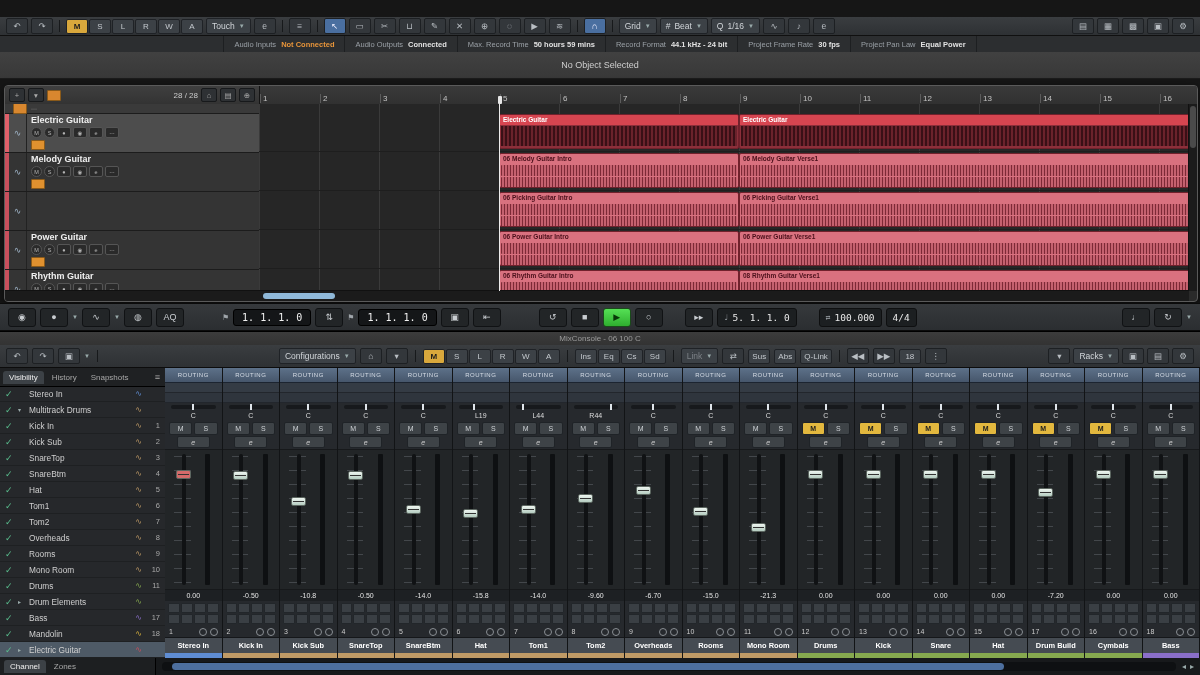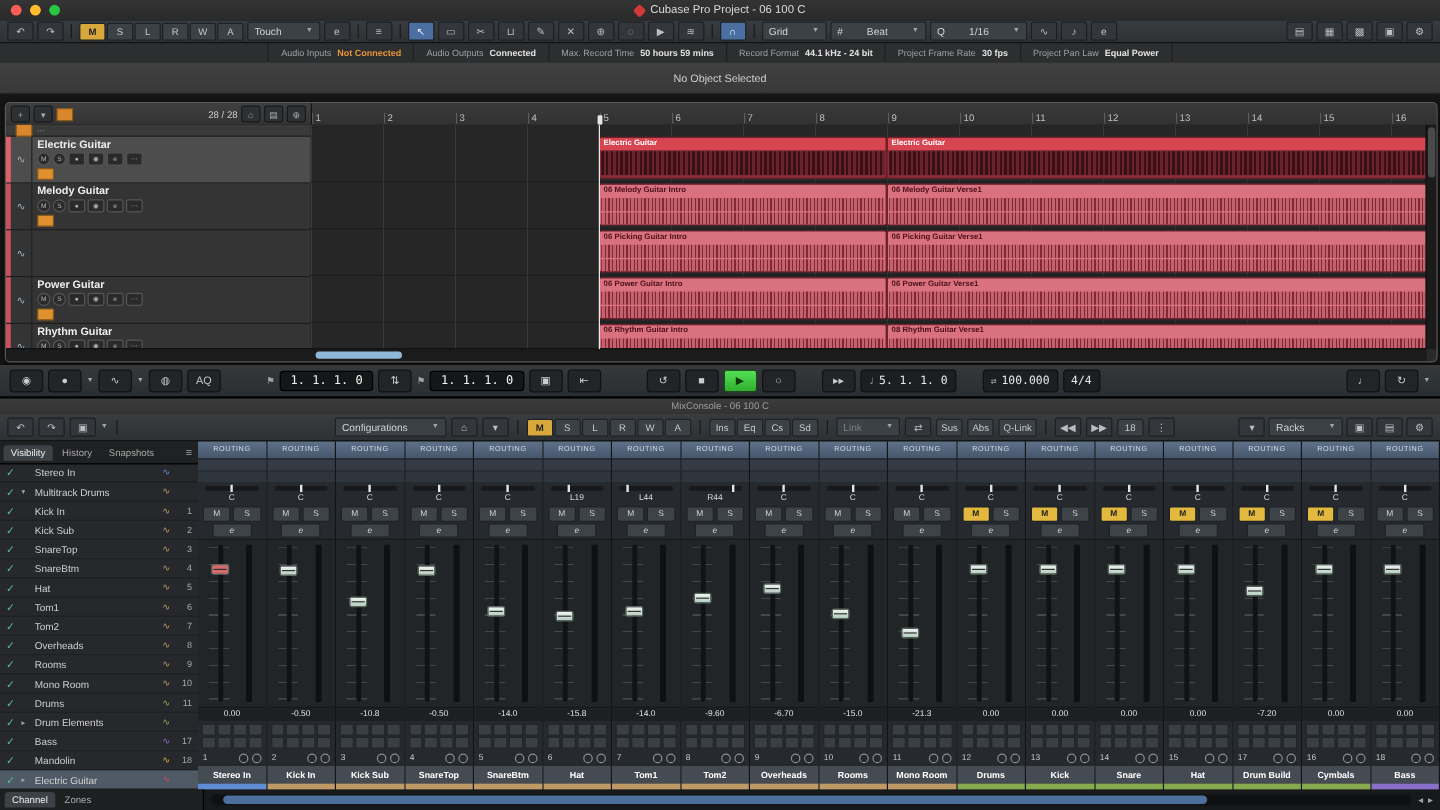--- a/index.html
+++ b/index.html
@@ -12,21 +12,21 @@
   .win-title{position:absolute;left:0;right:0;text-align:center;font-size:9.5px;color:#d8d8d8;display:flex;justify-content:center;align-items:center;gap:5px;}
   .cubase-ico{width:8px;height:8px;background:#d23a3a;border-radius:2px;transform:rotate(45deg);display:inline-block;}
   
   .toolbar{position:absolute;top:17px;left:0;width:1200px;height:19px;background:linear-gradient(#3a3d40,#2e3134);border-bottom:1px solid #101010;display:flex;align-items:center;padding:0 6px;gap:3px;box-sizing:border-box;}
   .tb-btn{height:14px;min-width:16px;background:#33373b;border:1px solid #1d2023;border-radius:2px;color:#b9bec3;font-size:8.5px;display:flex;align-items:center;justify-content:center;padding:0 2px;}
   .tb-btn.on{background:#4a6fa0;color:#eef;}
   .tb-div{width:1px;height:12px;background:#17191b;margin:0 3px;}
   .segs{display:flex;gap:1px;}
   .seg{height:13px;min-width:14px;background:#3c4146;border:1px solid #1f2226;border-radius:2px;color:#c4c9ce;font-size:8px;display:flex;align-items:center;justify-content:center;padding:0 3px;}
   .seg.on{background:#d9a83c;color:#1d1d1d;font-weight:bold;}
-  .dropdown{display:flex;align-items:center;gap:20px;background:#3c4146;border:1px solid #1f2226;border-radius:2px;height:14px;padding:0 5px;font-size:8.5px;color:#d0d4d8;}
+  .dropdown{display:flex;align-items:center;gap:4px;background:#3c4146;border:1px solid #1f2226;border-radius:2px;height:14px;padding:0 5px;font-size:8.5px;color:#d0d4d8;}
   .caret{font-size:6px;color:#9aa;}
   .dim{color:#7c8186;}
   
   .statusbar{position:absolute;top:36px;left:0;width:1200px;height:16px;background:#2c2e30;border-bottom:1px solid #101010;display:flex;justify-content:center;align-items:center;}
   .sb-item{display:flex;gap:5px;padding:0 10px;border-right:1px solid #1d1f21;align-items:center;height:100%;}
   .sb-item:first-child{border-left:1px solid #1d1f21;}
   .sb-l{color:#9aa0a6;font-size:7.5px;}
   .sb-v{color:#e2e2e2;font-size:7.5px;font-weight:bold;}
   .sb-v.alert{color:#e8953a;}
   
@@ -116,41 +116,30 @@
   .valrow{height:11px;background:#1d2023;font-size:7px;color:#e4e4e4;text-align:center;line-height:11px;}
   .bgrid{padding:2px 3px;display:grid;grid-template-columns:repeat(4,1fr);gap:1px;background:#26292d;}
   .bg-btn{height:8px;background:#3a3f44;border:1px solid #22262a;border-radius:1px;}
   .numrow{height:11px;display:flex;align-items:center;gap:3px;padding:0 4px;font-size:7px;color:#ccc;background:#26292d;}
   .ring{width:6px;height:6px;border:1px solid #8a8f94;border-radius:50%;}
   .ring:nth-of-type(2){margin-left:auto;}
   .namerow{height:15px;background:#454b52;display:flex;align-items:center;justify-content:center;font-size:7.4px;font-weight:bold;color:#fff;overflow:hidden;white-space:nowrap;border-top:1px solid #15171a;}
   .cstrip{height:5px;}
   
   .bottom-bar{position:absolute;top:658px;left:0;width:1200px;height:17px;background:#17191b;display:flex;align-items:center;}
-  .bb-left{width:170px;display:flex;align-items:center;padding:0 4px;gap:2px;height:100%;background:#1d1f21;border-right:1px solid #000;box-sizing:border-box;}
+  .bb-left{width:156px;display:flex;align-items:center;padding:0 4px;gap:2px;height:100%;background:#1d1f21;border-right:1px solid #000;box-sizing:border-box;}
   .hscroll{flex:1;position:relative;height:9px;background:#0e1012;margin:0 6px;border-radius:4px;}
   .hthumb{position:absolute;left:1%;width:82%;top:1px;bottom:1px;background:#4d6f9e;border-radius:4px;}
   .bb-arrows{color:#9aa;font-size:8px;padding-right:6px;display:flex;gap:4px;}
 </style>
 </head>
 <body>
 
 <div class="app">
 
-  <div class="titlebar">
-    <div class="tlights">
-      <div class="tl r"></div>
-      <div class="tl y"></div>
-      <div class="tl g"></div>
-    </div>
-    <div class="win-title">
-      <span class="cubase-ico"></span>
-      <span>Cubase Pro Project - 06 100 C</span>
-    </div>
-  </div>
 
   <div class="toolbar">
     <div class="tb-btn">↶</div>
     <div class="tb-btn">↷</div>
     <div class="tb-div"></div>
     <div class="segs" id="tb-auto">
         <div class="seg on">M</div>
         <div class="seg">S</div>
         <div class="seg">L</div>
         <div class="seg">R</div>

